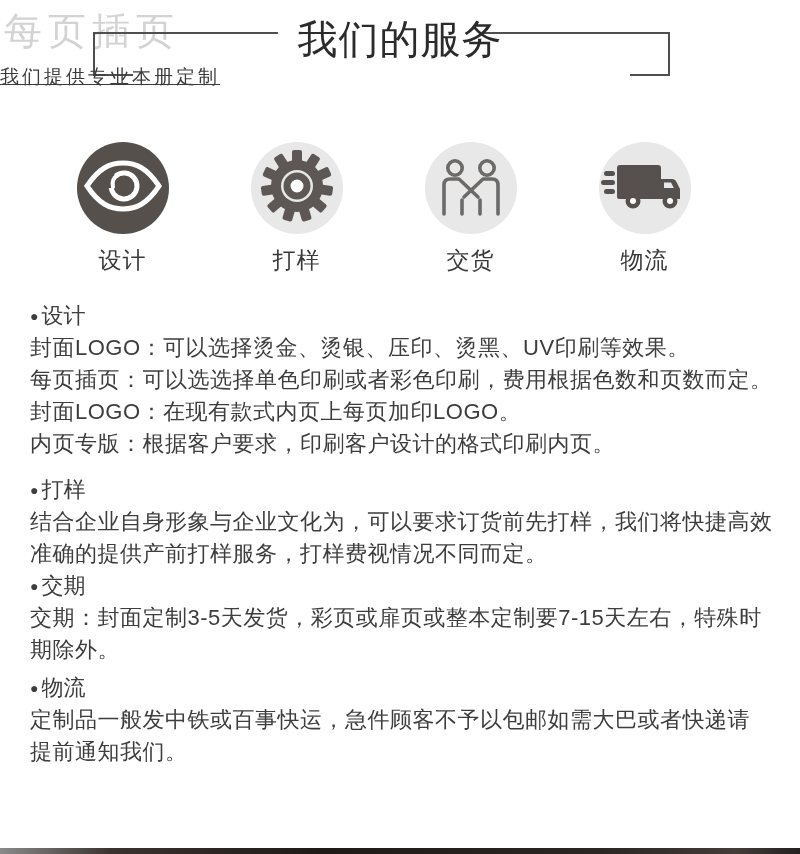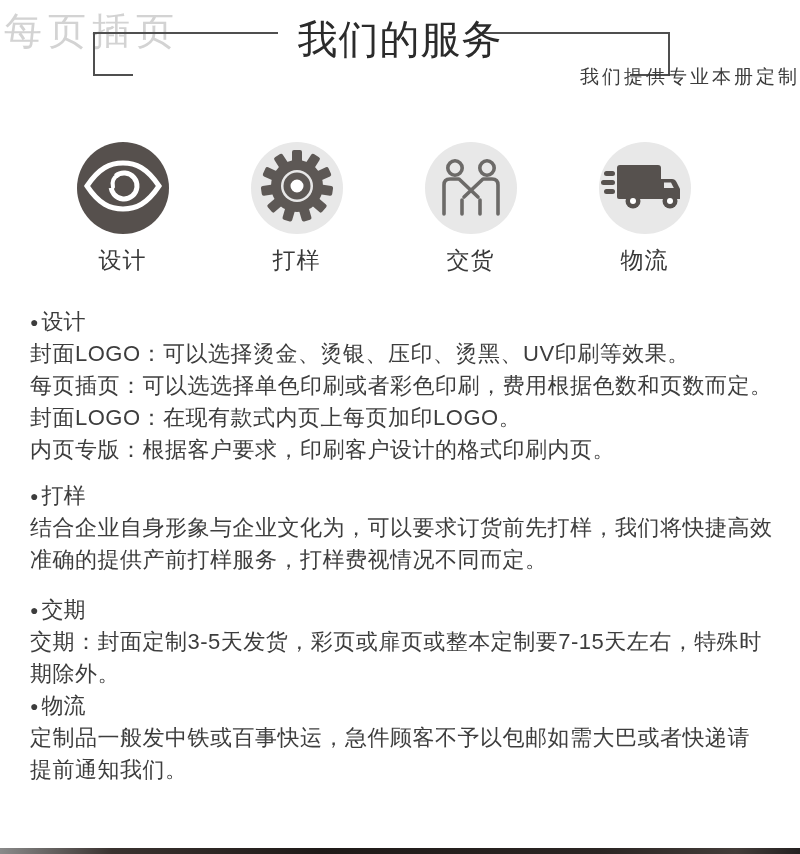--- a/index.html
+++ b/index.html
@@ -19,41 +19,41 @@
   .bl-side{left:93px;top:32px;width:2px;height:44px;}
   .bl-foot{left:93px;top:74px;width:40px;height:2px;}
   .br-top{left:484px;top:32px;width:186px;height:2px;}
   .br-side{left:668px;top:32px;width:2px;height:44px;}
   .br-foot{left:630px;top:74px;width:40px;height:2px;}
   .title{
     position:absolute;left:0;top:12px;width:800px;text-align:center;
     font-size:40px;font-weight:normal;color:#2b2b2b;letter-spacing:1px;
   }
   .subtitle{
-    position:absolute;left:0;top:64px;width:800px;text-align:right;
-    font-size:19px;color:#3c3c3c;letter-spacing:3px;
+    position:absolute;left:0;top:64px;width:800px;text-align:left;
+    font-size:19px;color:#3c3c3c;letter-spacing:3px;text-decoration:underline;
   }
   
   .services-row{
     position:absolute;left:52px;top:142px;width:700px;
     display:flex;gap:33px;
   }
   .service-item{width:141px;display:flex;flex-direction:column;align-items:center;}
   .circle{width:92px;height:92px;border-radius:50%;display:flex;align-items:center;justify-content:center;}
   .circle.dark{background:#56504d;}
   .circle.light{background:#e8e8e8;}
   .service-label{margin-top:11px;font-size:23px;color:#393939;letter-spacing:1px;}
   
   .content{
     position:absolute;left:30px;top:290px;width:760px;
     font-size:22px;color:#3d3d3d;
   }
   .intro-line{line-height:38px;white-space:nowrap;letter-spacing:0.5px;}
   .section{margin-top:0;}
-  .s1{margin-top:16px;} .s2{margin-top:14px;} .s3{margin-top:18px;} .s4{}
+  .s1{margin-top:10px;} .s2{margin-top:14px;} .s3{margin-top:0;} .s4{margin-top:6px;}
   .section-heading{line-height:32px;white-space:nowrap;}
   .bullet{font-size:14px;vertical-align:2px;margin-right:3px;}
   .body-line{line-height:32px;white-space:nowrap;letter-spacing:0.5px;}
   
   .bottom-strip{
     position:absolute;left:0;bottom:0;width:800px;height:6px;
     background:linear-gradient(90deg,#8a8a8a 0%,#3a322f 14%,#1f1a18 40%,#2b2523 75%,#433c39 92%,#242020 100%);
   }
 </style>
 </head>

